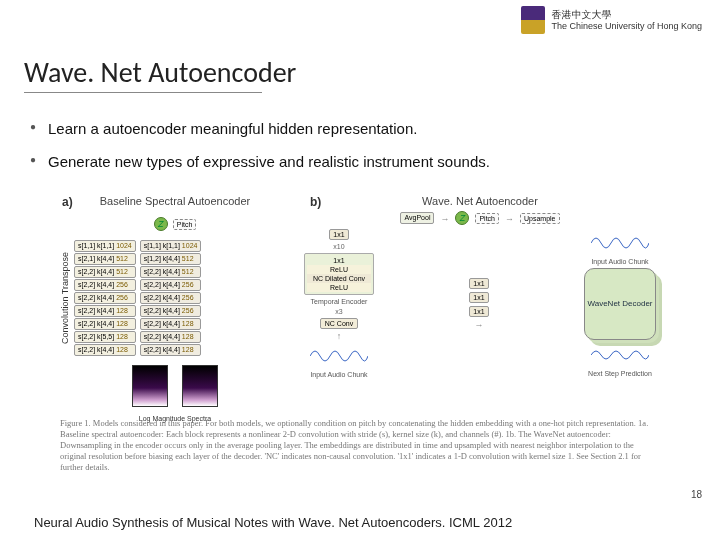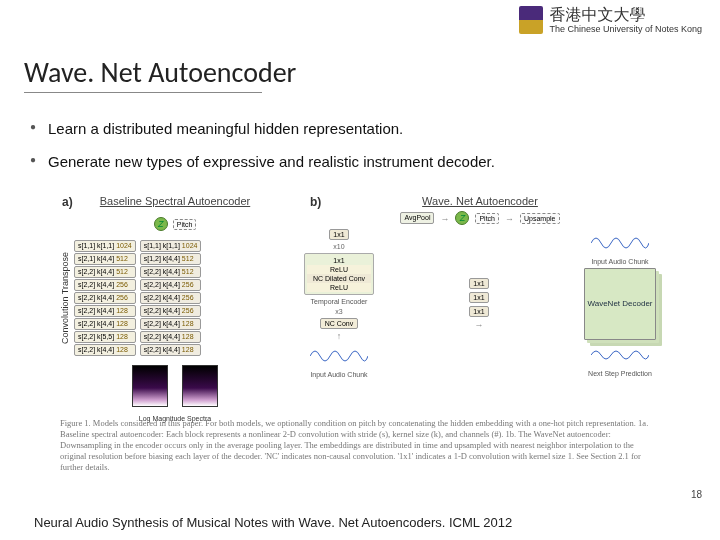--- a/index.html
+++ b/index.html
@@ -18,21 +18,21 @@
     display: flex;
     align-items: center;
     gap: 6px;
   }
   .cuhk-crest {
     width: 24px; height: 28px;
     background: linear-gradient(#4a2a7a 0 50%, #c9a227 50% 100%);
     border-radius: 2px;
   }
   .cuhk-text { font-size: 9px; color: #333; line-height: 1.15; }
-  .cuhk-text .zh { font-size: 16px; }
+  .cuhk-text .zh { font-size: 10px; }
   .title {
     position: absolute;
     left: 24px;
     top: 55px;
     font-size: 28px;
     font-weight: 400;
     color: #222;
     font-family: "Calibri", Arial, sans-serif;
   }
   .title-underline {
@@ -74,21 +74,21 @@
     gap: 10px;
   }
   .panel-a { width: 230px; display: flex; gap: 6px; }
   .panel-b { width: 360px; }
   .panel-label {
     position: absolute;
     font-size: 12px;
     font-weight: 600;
     color: #333;
   }
-  .panel-title { text-align: center; font-size: 11px; color: #444; margin-bottom: 4px; text-decoration: underline; }
+  .panel-title { text-align: center; font-size: 11px; color: #444; margin-bottom: 4px; }
   
   .ct-label {
     writing-mode: vertical-rl;
     transform: rotate(180deg);
     font-size: 9px;
     color: #333;
     align-self: center;
   }
   .stack {
     display: flex;
@@ -148,21 +148,21 @@
   .temp-enc .inner {
     font-size: 7px; text-align: center; padding: 1px 0;
   }
   .temp-enc .inner.relu { background: #f6f2db; }
   .temp-enc .inner.conv { background: #efe9d6; }
   .wn-dec {
     width: 72px; height: 72px;
     border: 1px solid #888;
     background: #d7e8c4;
     box-shadow: 3px 3px 0 #cfe0bb, 6px 6px 0 #c7d8b3;
-    border-radius: 1px;
+    border-radius: 10px;
     display:flex;align-items:center;justify-content:center;
     font-size: 8px; text-align:center; color:#234;
   }
   .small-tag {
     font-size: 7px; color:#555; text-align:center;
   }
   .chunk-wave {
     width: 58px; height: 24px;
   }
   .nc-conv {
@@ -204,30 +204,30 @@
   .label-a { left: 62px; top: 195px; }
   .label-b { left: 310px; top: 195px; }
 </style>
 </head>
 <body>
 
 <div class="logo-area">
   <div class="cuhk-crest"></div>
   <div class="cuhk-text">
     <div class="zh">香港中文大學</div>
-    <div>The Chinese University of Notes Kong</div>
+    <div>The Chinese University of Hong Kong</div>
   </div>
 </div>
 
 <div class="title">Wave. Net Autoencoder</div>
 <div class="title-underline"></div>
 
 <ul class="bullets">
-  <li>Learn a distributed meaningful hidden representation.</li>
-  <li>Generate new types of expressive and realistic instrument decoder.</li>
+  <li>Learn a autoencoder meaningful hidden representation.</li>
+  <li>Generate new types of expressive and realistic instrument sounds.</li>
 </ul>
 
 <div class="panel-label label-a">a)</div>
 <div class="panel-label label-b">b)</div>
 
 <div class="figure">
 
   <div class="panel-a col-a">
     <div class="panel-title">Baseline Spectral Autoencoder</div>
     <div class="top-row">

